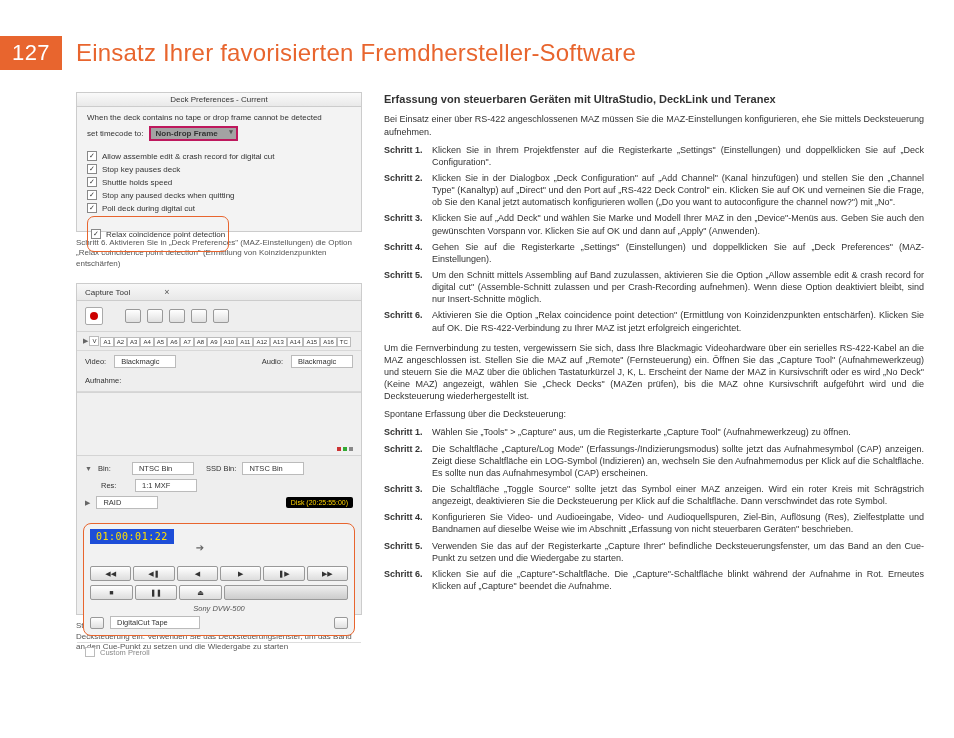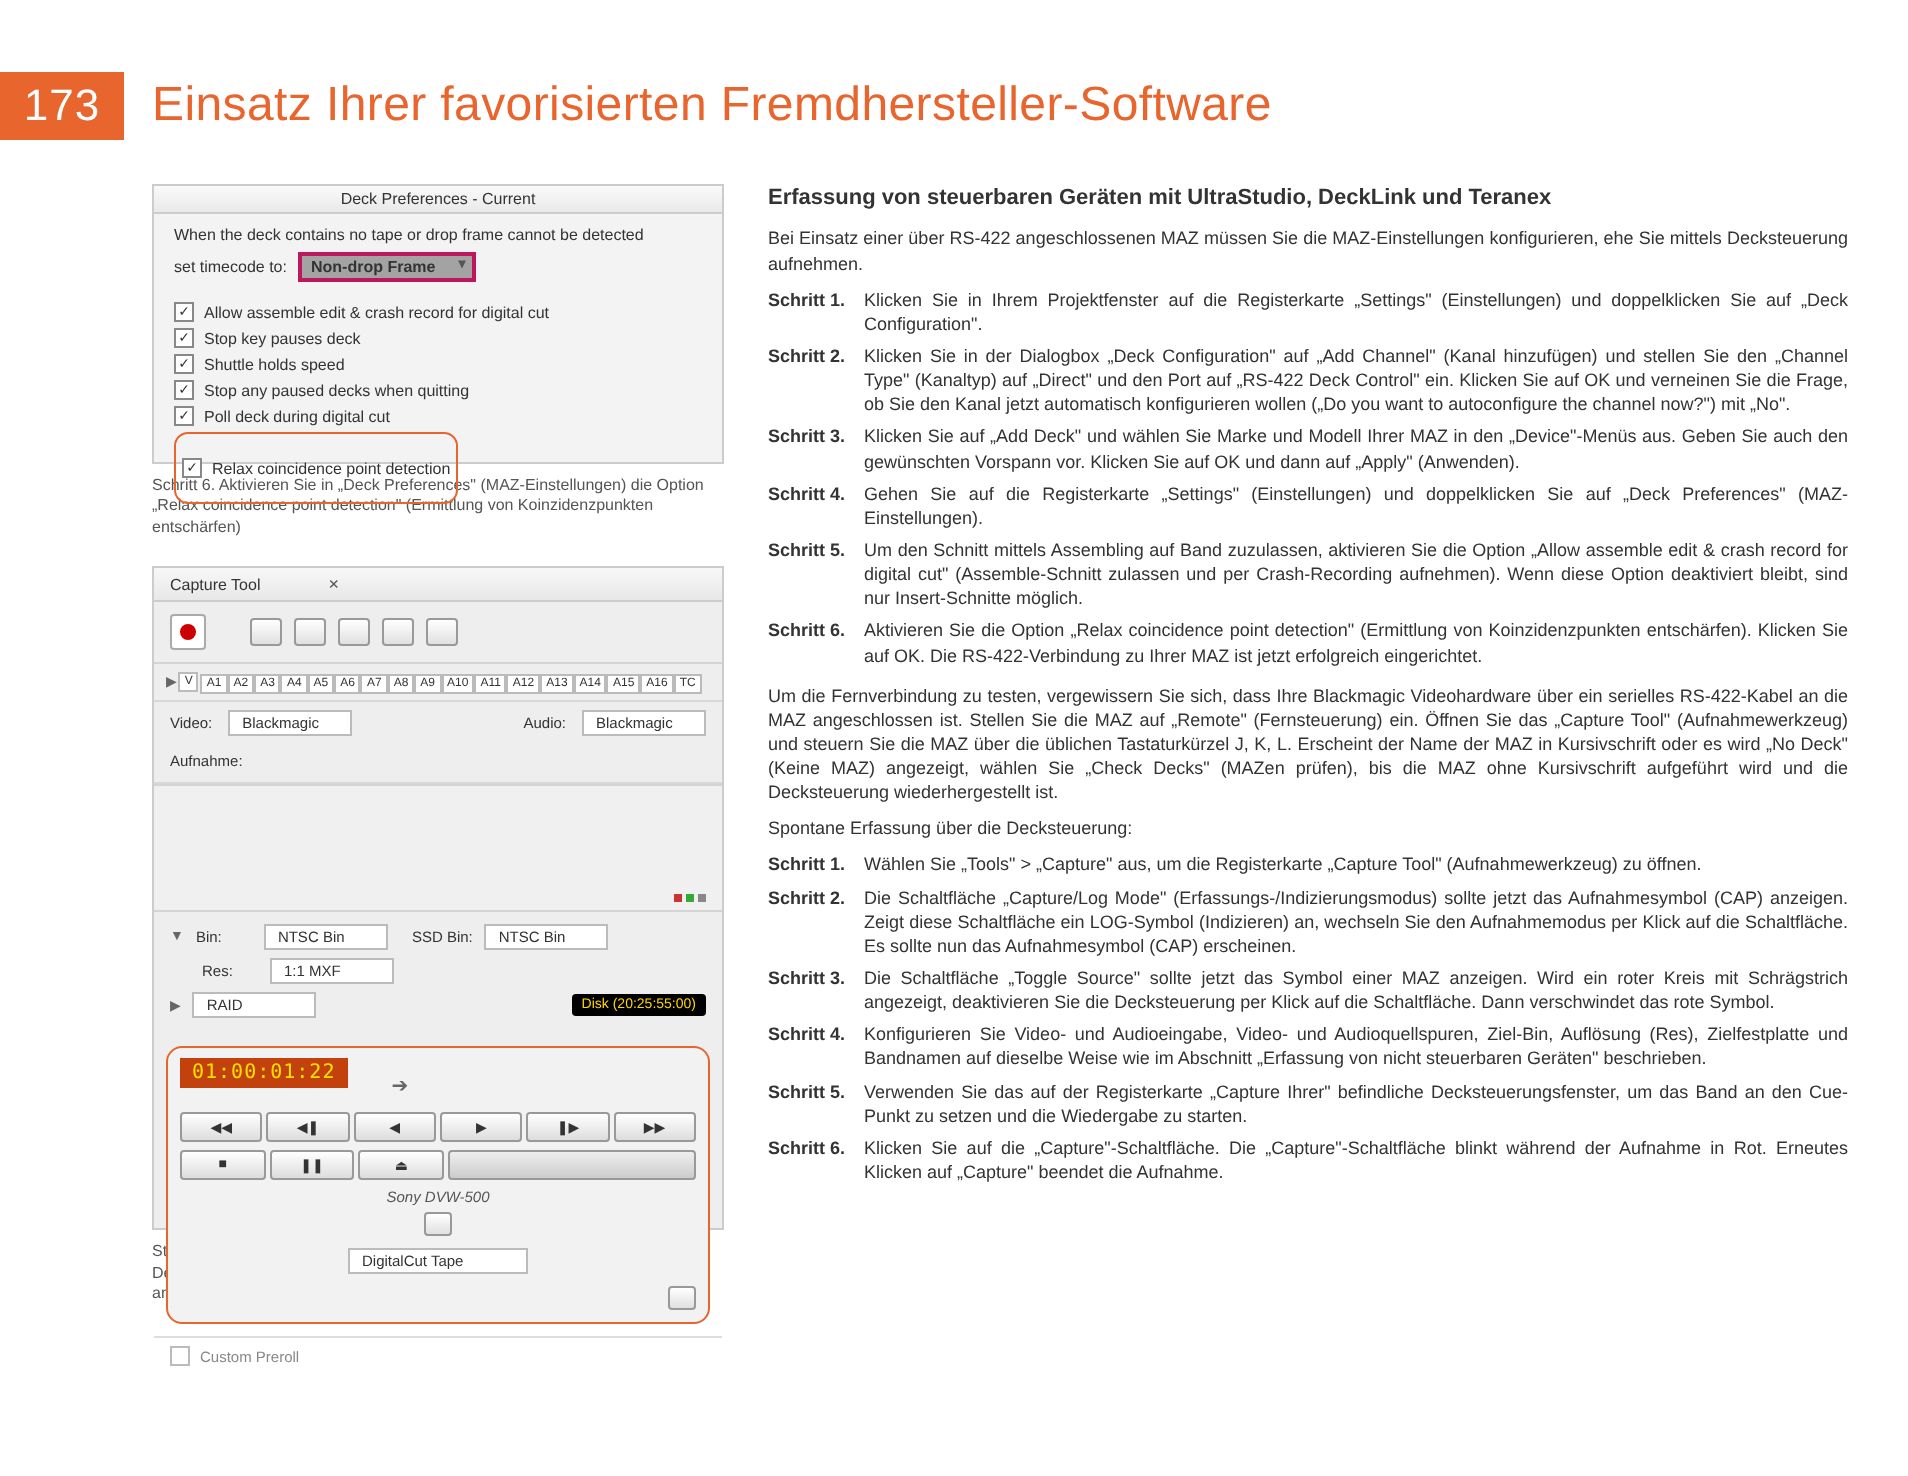--- a/index.html
+++ b/index.html
@@ -212,28 +212,28 @@
     margin-left: auto;
   }
   .fig2-transport {
     border: 1.5px solid #e8652e;
     border-radius: 8px;
     margin: 4px 6px 6px;
     padding: 5px 6px 6px;
     background: #f2f2f2;
   }
   .tc {
-    background: #c2410c;
+    background: #1d4ed8;
     color: #ffe000;
     font-family: monospace;
     font-size: 10px;
     padding: 2px 6px;
     display: inline-block;
     letter-spacing: 0.5px;
-    margin-bottom: 12px;
+    margin-bottom: 22px;
   }
   .tc-row { display: flex; align-items: center; gap: 22px; }
   .tc-arrow { color: #666; font-size: 10px; }
   .trow {
     display: flex;
     gap: 2px;
     margin-bottom: 4px;
   }
   .tbtn {
     flex: 1;
@@ -253,21 +253,20 @@
     color: #555;
     text-align: center;
     margin-top: 3px;
   }
   .tape-combo {
     display: flex;
     align-items: center;
     gap: 6px;
     font-size: 7.5px;
     margin-top: 3px;
-    flex-direction: column;
   }
   .custom-preroll {
     display: flex;
     align-items: center;
     gap: 5px;
     font-size: 7.5px;
     padding: 4px 8px;
     color: #888;
     border-top: 1px solid #ddd;
   }
@@ -296,21 +295,21 @@
     width: 48px;
     flex-shrink: 0;
   }
   .step-text { flex: 1; }
   .tri { color: #666; font-size: 7px; }
 </style>
 </head>
 <body>
 
 <div class="page-header">
-  <div class="page-number-box">173</div>
+  <div class="page-number-box">127</div>
   <div class="page-title">Einsatz Ihrer favorisierten Fremdhersteller-Software</div>
 </div>
 
 <div class="content">
   <div class="left-col">
 
     <div class="fig fig1">
       <div class="fig1-title">Deck Preferences - Current</div>
       <div class="fig1-body">
         <div class="fig1-line">When the deck contains no tape or drop frame cannot be detected</div>

